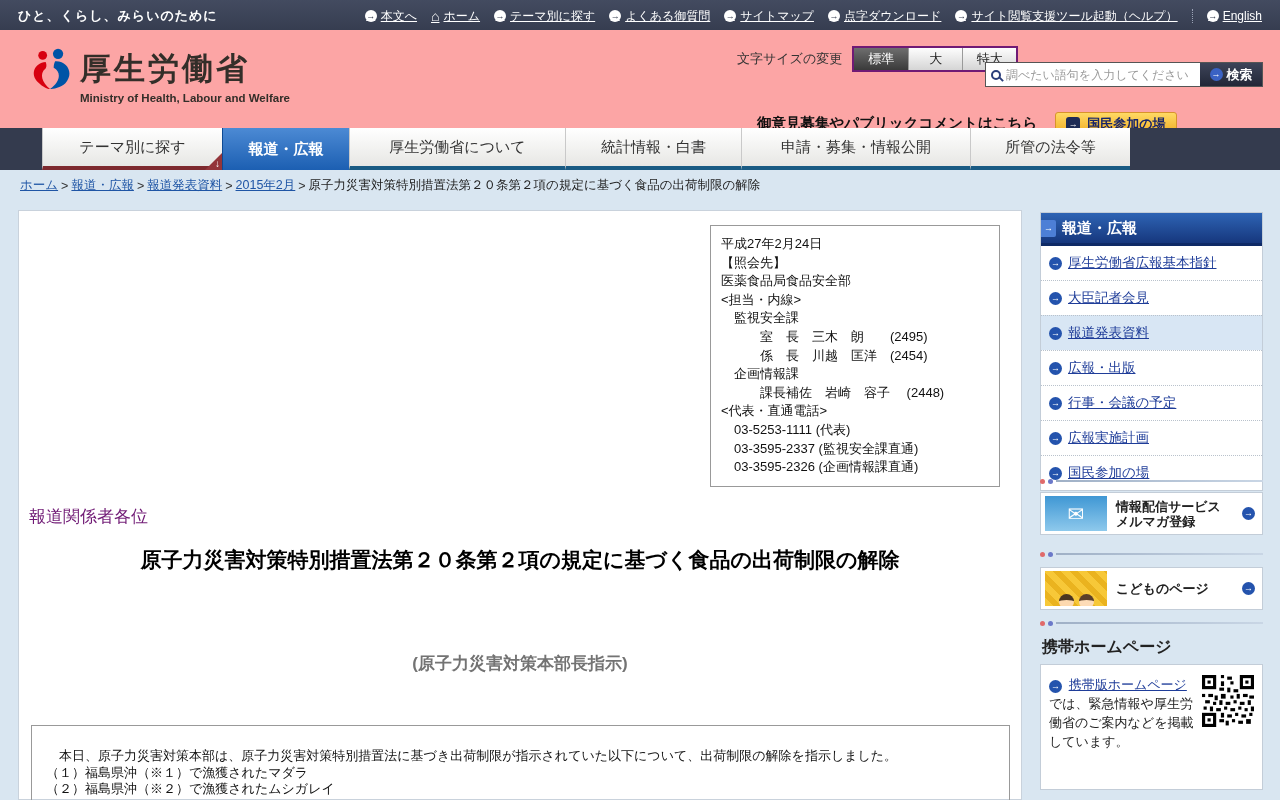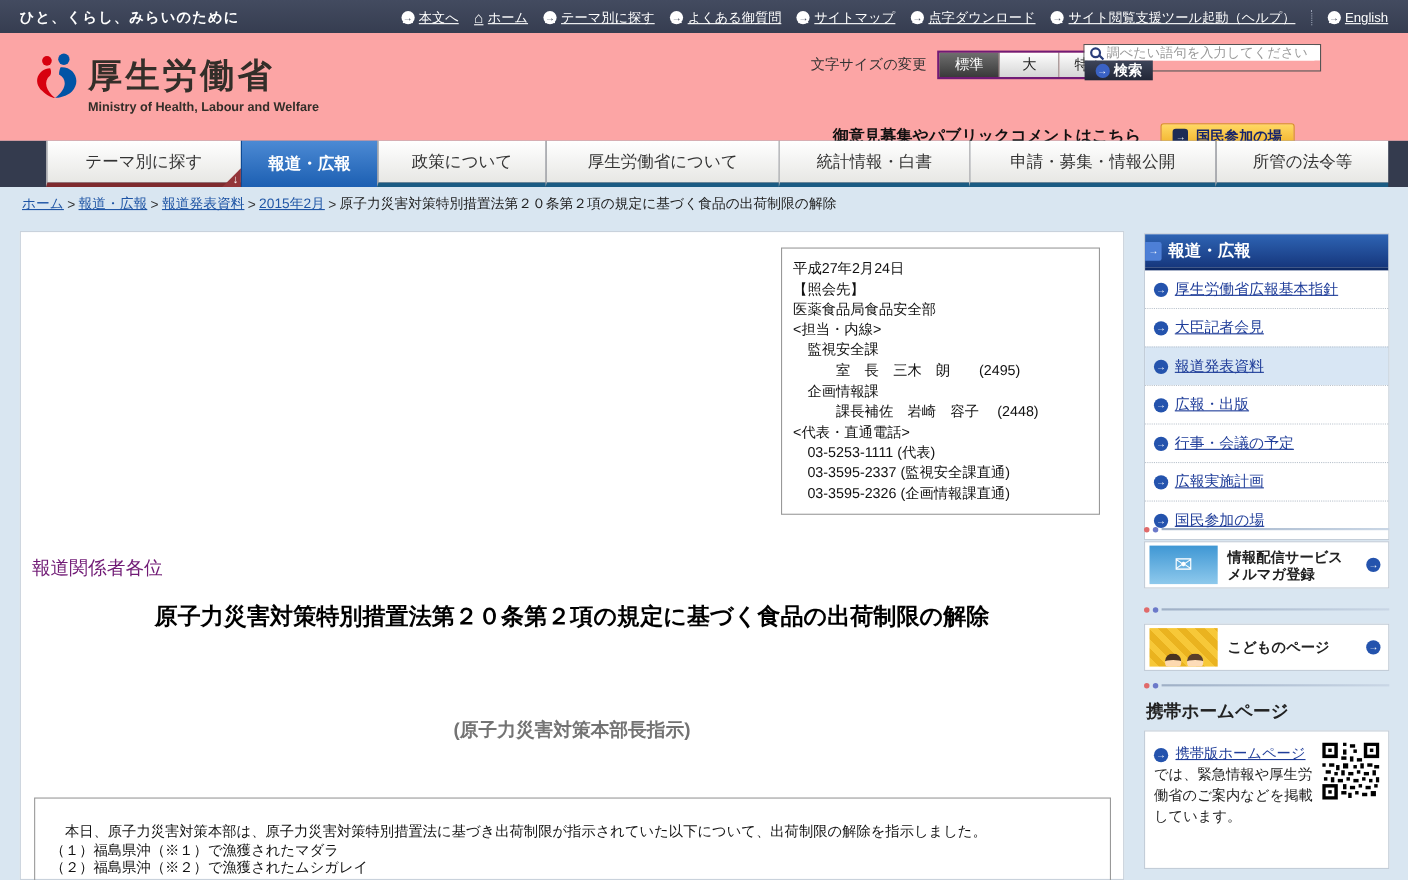--- a/index.html
+++ b/index.html
@@ -27,21 +27,21 @@
   .logo-sub { font-size:11.5px; font-weight:bold; color:#332e29; margin-top:-2px; }
 
   .fontsize { position:absolute; left:737px; top:16px; display:flex; align-items:center; font-size:13px; color:#333; }
   .fs-group { display:flex; margin-left:10px; border:2px solid #701a75; }
   .fs-btn { width:54px; height:22px; display:flex; align-items:center; justify-content:center;
             font-size:13px; background:linear-gradient(#fdfdfd,#d5d5d5); color:#222;
             border-left:1px solid #9a9a9a; cursor:pointer; }
   .fs-btn:first-child { border-left:none; }
   .fs-btn.selected { background:linear-gradient(#6e6e6e,#3a3a3a); color:#fff; }
 
-  .search { position:absolute; left:985px; top:10px; display:flex; height:25px; border:1px solid #555;flex-direction:column; }
+  .search { position:absolute; left:985px; top:32px; display:flex; height:25px; border:1px solid #555; }
   .search-field { width:214px; display:flex; align-items:center; background:#fff; padding:0 5px; gap:5px; }
   .mag { width:10px; height:10px; border:2px solid #2a3d7a; border-radius:50%; position:relative; flex-shrink:0; }
   .mag::after { content:""; position:absolute; width:6px; height:2px; background:#2a3d7a;
                 transform:rotate(45deg); right:-5px; bottom:-2px; }
   .search-field input { border:none; outline:none; font-size:12px; width:100%; color:#333; font-family:inherit; }
   .search-field input::placeholder { color:#999; }
   .search-btn { width:62px; background:linear-gradient(#3d4459,#222737); color:#fff; display:flex;
                 align-items:center; justify-content:center; gap:4px; font-size:13px; font-weight:bold; cursor:pointer; }
   .circ-arrow { min-width:13px; width:13px; height:13px; border-radius:50%; background:#2453ad; color:#fff;
                 font-size:9px; line-height:13px; text-align:center; display:inline-block; font-weight:bold; }
@@ -216,23 +216,20 @@
   </div>
 
   <div class="nav">
     <div class="nav-tab theme" style="width:180px">
       <span>テーマ別に探す</span>
       <span class="corner-arrow">↓</span>
     </div>
     <div class="nav-tab active" style="width:127px">
       <span>報道・広報</span>
     </div>
-    <div class="nav-tab" style="width:156px">
-      <span>政策について</span>
-    </div>
     <div class="nav-tab" style="width:216px">
       <span>厚生労働省について</span>
     </div>
     <div class="nav-tab" style="width:176px">
       <span>統計情報・白書</span>
     </div>
     <div class="nav-tab" style="width:229px">
       <span>申請・募集・情報公開</span>
     </div>
     <div class="nav-tab" style="width:160px">
@@ -253,20 +250,21 @@
   </div>
 
   <div class="panel">
     <div class="contact">
       <div class="contact-line">平成27年2月24日</div>
       <div class="contact-line">【照会先】</div>
       <div class="contact-line">医薬食品局食品安全部</div>
       <div class="contact-line">&lt;担当・内線&gt;</div>
       <div class="contact-line">　監視安全課</div>
       <div class="contact-line">　　　室　長　三木　朗　　(2495)</div>
+      <div class="contact-line">　　　係　長　川越　匡洋　(2454)</div>
       <div class="contact-line">　企画情報課</div>
       <div class="contact-line">　　　課長補佐　岩崎　容子　 (2448)</div>
       <div class="contact-line">&lt;代表・直通電話&gt;</div>
       <div class="contact-line">　03-5253-1111 (代表)</div>
       <div class="contact-line">　03-3595-2337 (監視安全課直通)</div>
       <div class="contact-line">　03-3595-2326 (企画情報課直通)</div>
     </div>
 
     <div class="salutation">報道関係者各位</div>
     <div class="doc-title">原子力災害対策特別措置法第２０条第２項の規定に基づく食品の出荷制限の解除</div>

